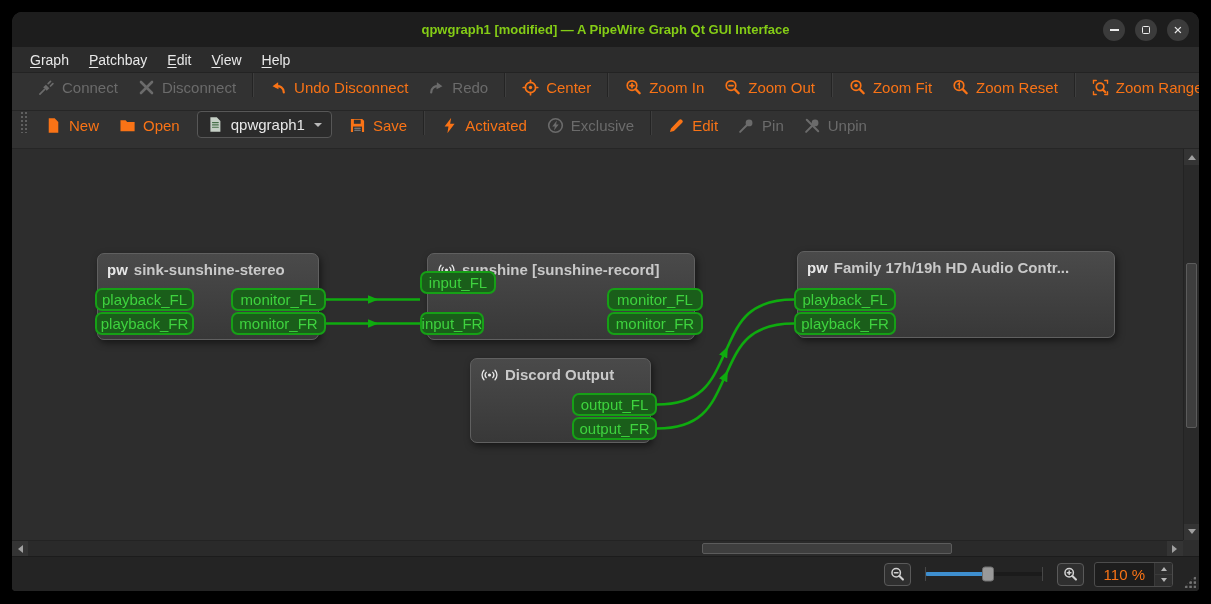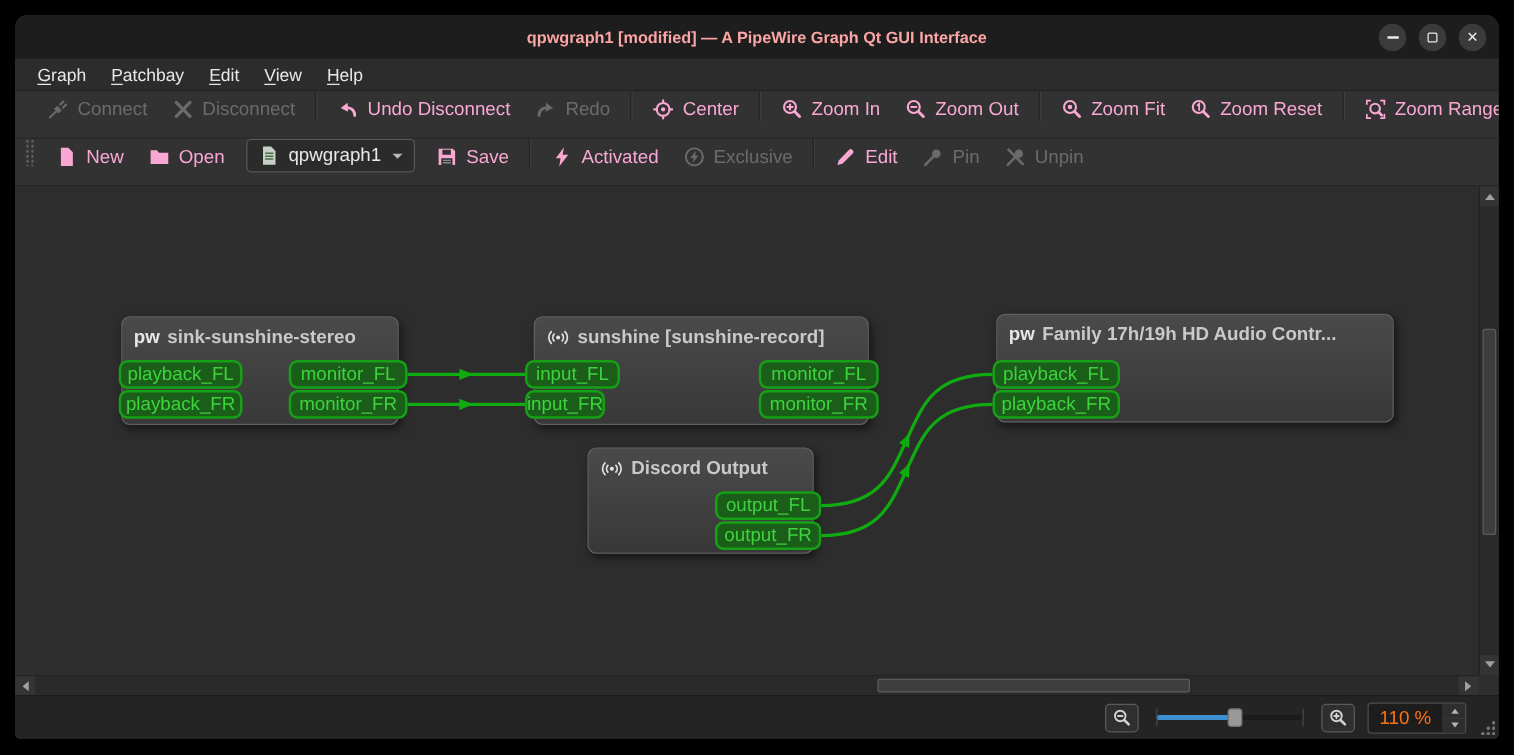--- a/index.html
+++ b/index.html
@@ -5,21 +5,21 @@
   * { margin:0; padding:0; box-sizing:border-box; }
   body { background:#000; font-family:"Liberation Sans", sans-serif; }
   .stage { position:relative; width:1211px; height:604px; background:#000; overflow:hidden; }
   .window { position:absolute; left:12px; top:12px; width:1187px; height:579px;
             background:#303030; border-radius:10px 10px 4px 4px; overflow:hidden;
             display:flex; flex-direction:column; }
 
   
   .titlebar { flex:0 0 35px; background:#1d1d1d; position:relative;
               display:flex; align-items:center; justify-content:center; }
-  .title { color:#fca5a5; font-weight:bold; font-size:13px; }
+  .title { color:#84cc16; font-weight:bold; font-size:13px; }
   .win-controls { position:absolute; right:10px; top:50%; transform:translateY(-50%);
                   display:flex; gap:10px; }
   .win-btn { width:22px; height:22px; border-radius:50%; background:#3b3b3b; color:#ececec;
              display:flex; align-items:center; justify-content:center; cursor:default; }
   .glyph-min { width:9px; height:2px; background:#ececec; }
   .glyph-max { width:8px; height:8px; border:1.5px solid #ececec; border-radius:1.5px; }
   .glyph-close { font-size:15px; line-height:1; margin-top:-1px; }
 
   
   .menubar { flex:0 0 26px; background:#2c2c2c; border-bottom:1px solid #232323;
@@ -27,21 +27,21 @@
   .menu-item { padding:3px 10px; color:#e8e8e8; font-size:14px; }
   .menu-item u { text-decoration:underline; text-underline-offset:2px; }
 
   
   .toolbar { flex:0 0 38px; background:#323232; border-bottom:1px solid #262626;
              display:flex; align-items:flex-start; padding:0 6px; gap:2px; }
   .tb-grip { width:7px; height:22px; margin:0 7px 0 2px;
              background-image:radial-gradient(#606060 1px, transparent 1.2px);
              background-size:4px 4px; }
   .tb-btn { display:flex; align-items:center; gap:7px; padding:6px 9px;
-            color:#f9a8d4; font-size:15px; border-radius:3px; white-space:nowrap; }
+            color:#f97316; font-size:15px; border-radius:3px; white-space:nowrap; }
   .tb-btn.disabled { color:#6b6b6b; }
   .tb-sep { width:0; height:24px; border-left:1px solid #242424; border-right:1px solid #3e3e3e; margin:0 5px; }
   .tb-icon { display:flex; }
   .tb-icon svg { display:block; width:17px; height:17px; }
   .combo { display:flex; align-items:center; gap:7px; margin:0 6px; padding:4px 9px;
            background:#2b2b2b; border:1px solid #575757; border-radius:4px;
            color:#e8e8e8; font-size:15px; }
   .combo-arrow { width:0; height:0; border:4px solid transparent; border-top-color:#b9b9b9;
                  margin-top:4px; margin-left:2px; }
 
@@ -373,21 +373,21 @@
                 <circle cx="10" cy="8" r="1.7" fill="currentColor" stroke="none"></circle>
                 <path d="M6.6 5.2 A4.2 4.2 0 0 0 6.6 10.8"></path>
                 <path d="M13.4 5.2 A4.2 4.2 0 0 1 13.4 10.8"></path>
                 <path d="M4.2 3 A7.2 7.2 0 0 0 4.2 13"></path>
                 <path d="M15.8 3 A7.2 7.2 0 0 1 15.8 13"></path>
               </svg>
             </span>
             <span>sunshine [sunshine-record]</span>
           </div>
         </div>
-        <div class="port" style="left: 408px; top: 139px; width: 76px;">input_FL</div>
+        <div class="port" style="left: 408px; top: 122px; width: 76px;">input_FL</div>
         <div class="port" style="left: 408px; top: 163px; width: 64px;">input_FR</div>
         <div class="port" style="left: 595px; top: 139px; width: 96px;">monitor_FL</div>
         <div class="port" style="left: 595px; top: 163px; width: 96px;">monitor_FR</div>
         <div class="node" style="left: 785px; top: 102px; width: 318px; height: 87px;">
           <div class="node-header">
             <span class="node-icon">
               <span style="font-weight:bold;font-size:15px;">pw</span>
             </span>
             <span>Family 17h/19h HD Audio Contr...</span>
           </div>

